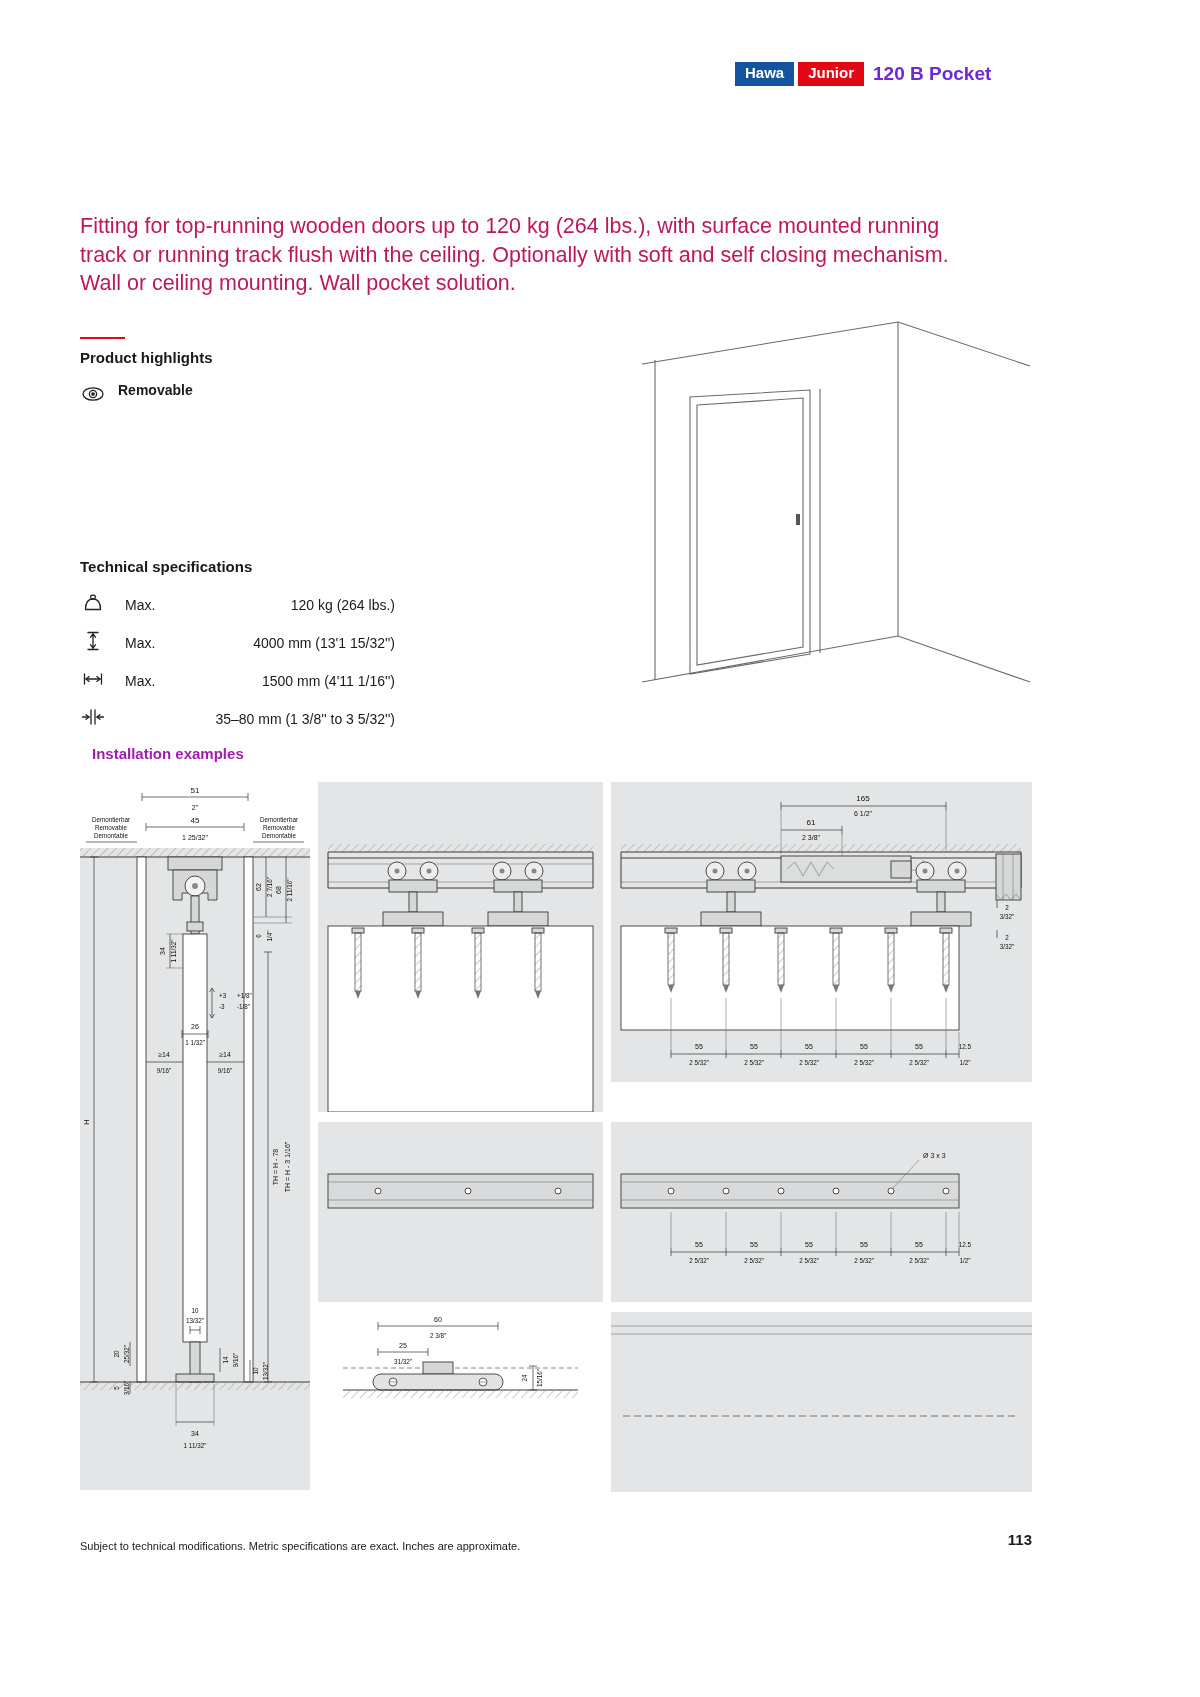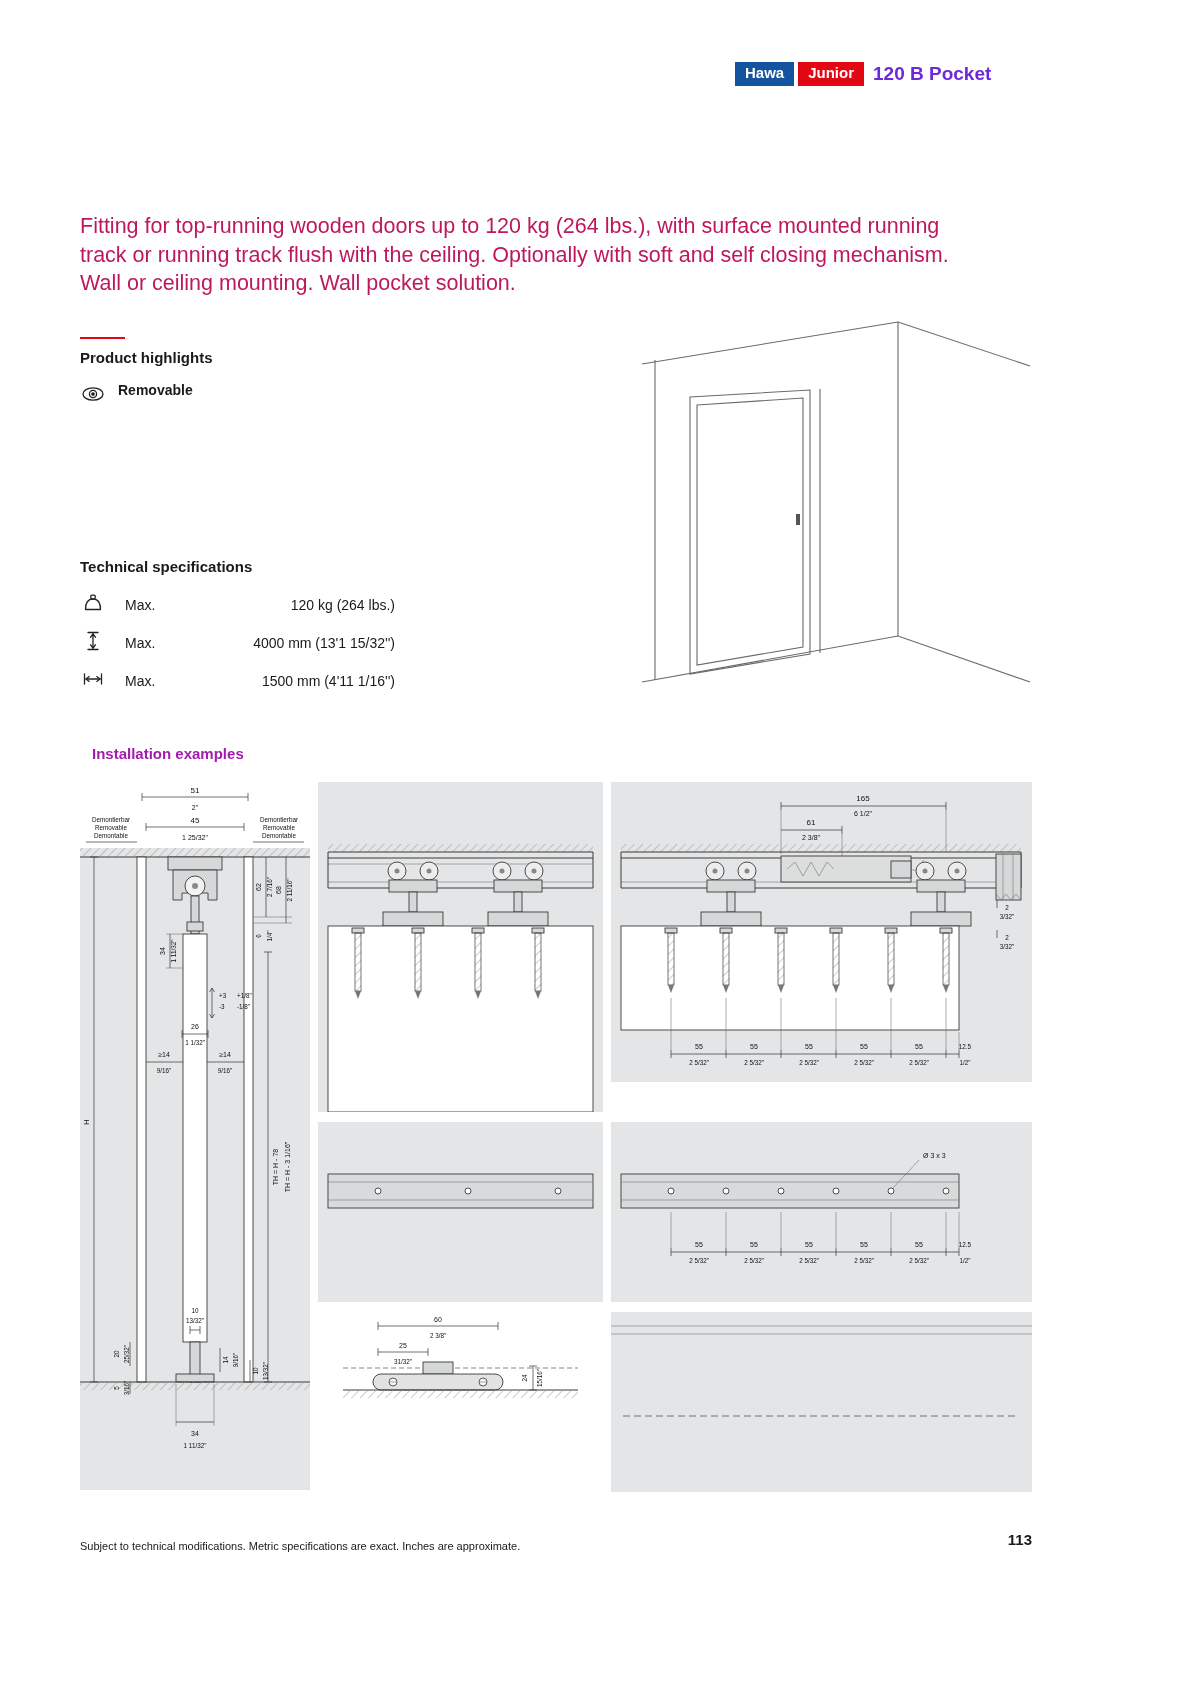--- a/index.html
+++ b/index.html
@@ -111,20 +111,36 @@
             <g class="icon-st">
           <line x1="4.5" y1="8" x2="4.5" y2="18"></line>
               <line x1="21.5" y1="8" x2="21.5" y2="18"></line>
           <line x1="6" y1="13" x2="20" y2="13"></line>
           <path d="M6,13 l3.2,-2.4 M6,13 l3.2,2.4 M20,13 l-3.2,-2.4 M20,13 l-3.2,2.4"></path>
         </g>
           </svg>
       </span>
       <span>Max.</span>
       <span class="tech-value">1500 mm (4'11 1/16'')</span>
+    </div>
+    <div class="tech-row">
+      <span>
+        <svg width="26" height="26" viewBox="0 0 26 26">
+            <g class="icon-st">
+          <line x1="11" y1="6" x2="11" y2="20"></line>
+              <line x1="15" y1="6" x2="15" y2="20"></line>
+          <line x1="2.5" y1="13" x2="9" y2="13"></line>
+              <path d="M9,13 l-3,-2.3 M9,13 l-3,2.3"></path>
+          <line x1="23.5" y1="13" x2="17" y2="13"></line>
+              <path d="M17,13 l3,-2.3 M17,13 l3,2.3"></path>
+        </g>
+          </svg>
+      </span>
+      <span></span>
+      <span class="tech-value">35–80 mm (1 3/8'' to 3 5/32'')</span>
     </div>
   </section>
 
   <div class="illustration">
     <svg width="410" height="420" viewBox="0 0 410 420">
       <g class="sketch">
         <polyline points="12,62 268,20 400,64"></polyline>
         <line x1="268" y1="20" x2="268" y2="334"></line>
         <polyline points="12,380 268,334 400,380"></polyline>
         <line x1="25" y1="58" x2="25" y2="378"></line>

